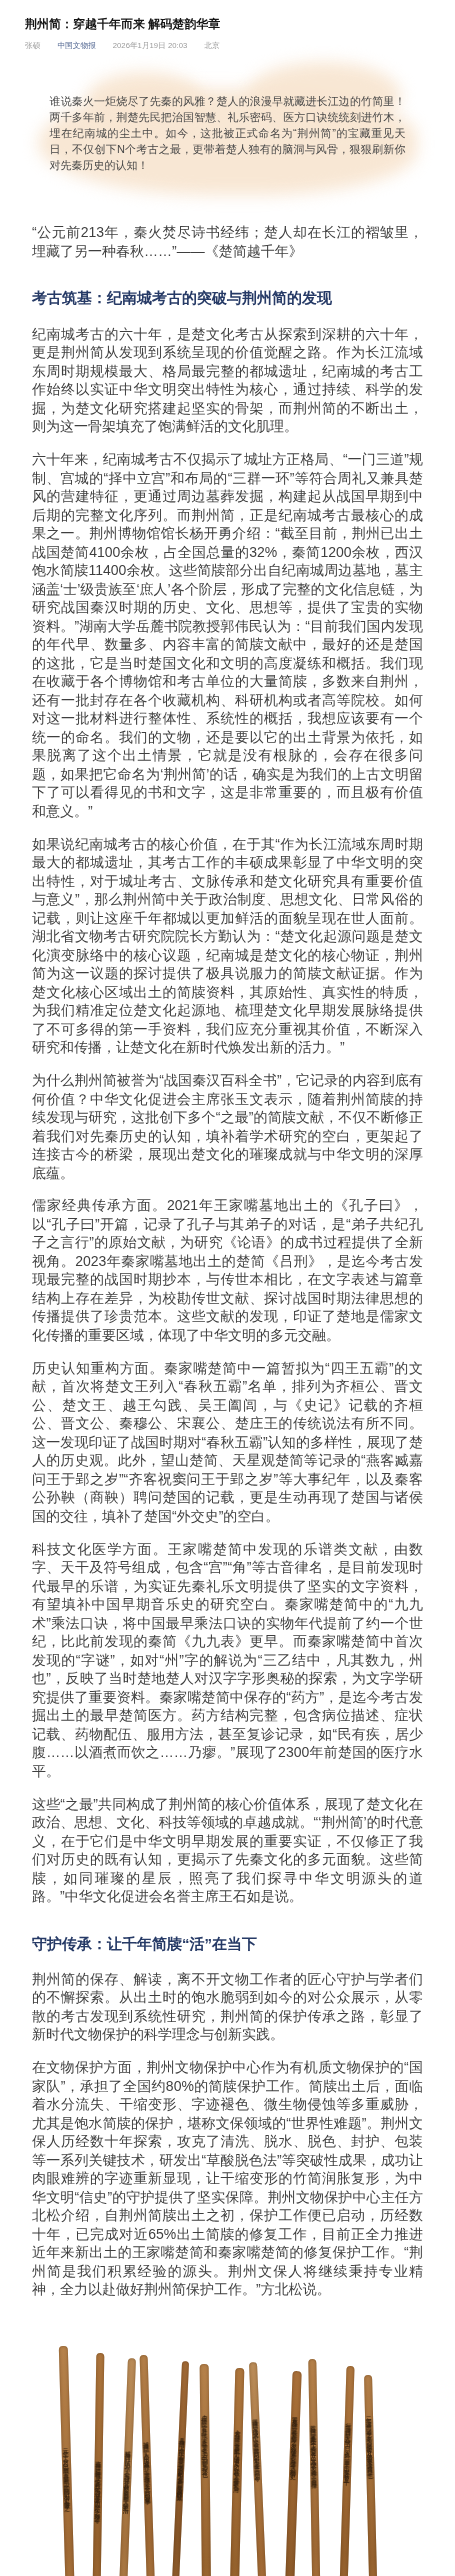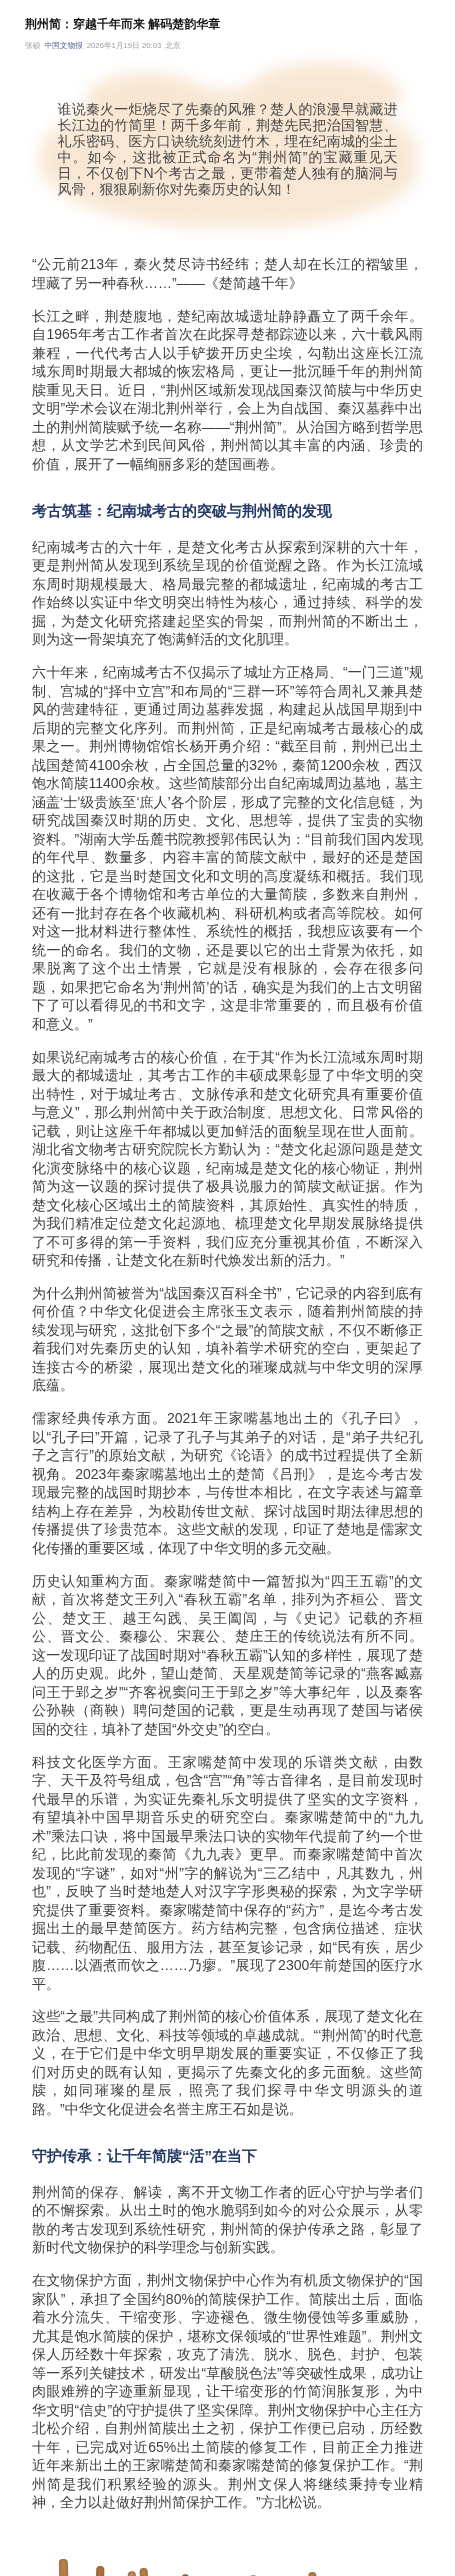--- a/index.html
+++ b/index.html
@@ -1,28 +1,28 @@
 <!DOCTYPE html>
 <html style="font-size:8.2px"><head>
 <meta charset="utf-8">
 <style>
   html,body{margin:0;padding:0;background:#ffffff;}
   body{width:455px;font-family:"Liberation Sans","DejaVu Sans",sans-serif;}
   .page{width:455px;min-height:3298px;background:#fff;overflow:hidden;}
   header{padding:15.5px 25px 0;}
   .title{margin:0;font-size:12px;line-height:1.45;font-weight:700;color:#161616;}
-  .byline{margin-top:8.2px;font-size:7.7px;color:#9b9b9b;display:flex;gap:4px;align-items:center;}
+  .byline{margin-top:8.2px;font-size:7.7px;color:#9b9b9b;display:flex;gap:17px;align-items:center;}
   .byline .source{color:#576b95;cursor:pointer;}
   
   .intro-wrap{position:relative;margin:13.4px 29px 0;padding:29px 20.6px 25px;}
   .blob{position:absolute;background:#f8e6d2;filter:blur(8.2px);opacity:.95;}
   .b1{left:9.3px;right:9.3px;top:25px;bottom:3.1px;border-radius:46% 54% 48% 52%/58% 50% 46% 54%;}
   .b2{top:-2.1px;right:25px;width:155px;height:67px;border-radius:50%;}
   .b3{top:7.2px;left:57px;width:118px;height:57px;border-radius:50%;}
-  .intro-text{position:relative;z-index:1;margin:8px;font-size:14px;line-height:16px;color:#474747;text-align:justify;}
+  .intro-text{position:relative;z-index:1;margin:0;font-size:11px;line-height:16px;color:#474747;text-align:justify;}
   
   .para{margin:14.4px 32px 0;font-size:14px;line-height:18.5px;color:#3f3f3f;text-align:justify;}
   .quote{margin-top:25px;}
   .section-heading{margin:26px 32px 0;font-size:15px;line-height:1.6;font-weight:700;color:#263a66;}
   
   .slips-figure{margin:29px 0 0;padding:0;}
   .slips-area{position:relative;width:330px;height:484px;margin:0 auto;background:#fff;}
   .slip{position:absolute;border-radius:4.1px;box-shadow:inset 0 0 2.6px rgba(62,32,4,.45), inset 0 -15.5px 10.3px rgba(70,40,10,.25);overflow:hidden;}
   .slip-glyphs{display:block;writing-mode:vertical-rl;margin:0 auto;font-size:5.7px;letter-spacing:2.6px;color:#271809;opacity:.88;filter:blur(0.2px);font-weight:700;}
   .fig-caption{text-align:left;font-size:7.7px;color:#9b9b9b;margin-top:13.4px;}
@@ -56,21 +56,20 @@
   <div class="intro-wrap">
     <div class="blob b1"></div>
     <div class="blob b2"></div>
     <div class="blob b3"></div>
     <p class="intro-text">谁说秦火一炬烧尽了先秦的风雅？楚人的浪漫早就藏进长江边的竹简里！两千多年前，荆楚先民把治国智慧、礼乐密码、医方口诀统统刻进竹木，埋在纪南城的尘土中。如今，这批被正式命名为“荆州简”的宝藏重见天日，不仅创下N个考古之最，更带着楚人独有的脑洞与风骨，狠狠刷新你对先秦历史的认知！</p>
   </div>
 
   <p class="para quote">“公元前213年，秦火焚尽诗书经纬；楚人却在长江的褶皱里，埋藏了另一种春秋……”——《楚简越千年》</p>
 
   <div id="sections">
-      <p class="para">长江之畔，荆楚腹地，楚纪南故城遗址静静矗立了两千余年。自1965年考古工作者首次在此探寻楚都踪迹以来，六十载风雨兼程，一代代考古人以手铲拨开历史尘埃，勾勒出这座长江流域东周时期最大都城的恢宏格局，更让一批沉睡千年的荆州简牍重见天日。近日，“荆州区域新发现战国秦汉简牍与中华历史文明”学术会议在湖北荆州举行，会上为自战国、秦汉墓葬中出土的荆州简牍赋予统一名称——“荆州简”。从治国方略到哲学思想，从文学艺术到民间风俗，荆州简以其丰富的内涵、珍贵的价值，展开了一幅绚丽多彩的楚国画卷。</p>
       <h2 class="section-heading">考古筑基：纪南城考古的突破与荆州简的发现</h2>
       <p class="para">纪南城考古的六十年，是楚文化考古从探索到深耕的六十年，更是荆州简从发现到系统呈现的价值觉醒之路。作为长江流域东周时期规模最大、格局最完整的都城遗址，纪南城的考古工作始终以实证中华文明突出特性为核心，通过持续、科学的发掘，为楚文化研究搭建起坚实的骨架，而荆州简的不断出土，则为这一骨架填充了饱满鲜活的文化肌理。</p>
       <p class="para">六十年来，纪南城考古不仅揭示了城址方正格局、“一门三道”规制、宫城的“择中立宫”和布局的“三群一环”等符合周礼又兼具楚风的营建特征，更通过周边墓葬发掘，构建起从战国早期到中后期的完整文化序列。而荆州简，正是纪南城考古最核心的成果之一。荆州博物馆馆长杨开勇介绍：“截至目前，荆州已出土战国楚简4100余枚，占全国总量的32%，秦简1200余枚，西汉饱水简牍11400余枚。这些简牍部分出自纪南城周边墓地，墓主涵盖‘士’级贵族至‘庶人’各个阶层，形成了完整的文化信息链，为研究战国秦汉时期的历史、文化、思想等，提供了宝贵的实物资料。”湖南大学岳麓书院教授郭伟民认为：“目前我们国内发现的年代早、数量多、内容丰富的简牍文献中，最好的还是楚国的这批，它是当时楚国文化和文明的高度凝练和概括。我们现在收藏于各个博物馆和考古单位的大量简牍，多数来自荆州，还有一批封存在各个收藏机构、科研机构或者高等院校。如何对这一批材料进行整体性、系统性的概括，我想应该要有一个统一的命名。我们的文物，还是要以它的出土背景为依托，如果脱离了这个出土情景，它就是没有根脉的，会存在很多问题，如果把它命名为‘荆州简’的话，确实是为我们的上古文明留下了可以看得见的书和文字，这是非常重要的，而且极有价值和意义。”</p>
       <p class="para">如果说纪南城考古的核心价值，在于其“作为长江流域东周时期最大的都城遗址，其考古工作的丰硕成果彰显了中华文明的突出特性，对于城址考古、文脉传承和楚文化研究具有重要价值与意义”，那么荆州简中关于政治制度、思想文化、日常风俗的记载，则让这座千年都城以更加鲜活的面貌呈现在世人面前。湖北省文物考古研究院院长方勤认为：“楚文化起源问题是楚文化演变脉络中的核心议题，纪南城是楚文化的核心物证，荆州简为这一议题的探讨提供了极具说服力的简牍文献证据。作为楚文化核心区域出土的简牍资料，其原始性、真实性的特质，为我们精准定位楚文化起源地、梳理楚文化早期发展脉络提供了不可多得的第一手资料，我们应充分重视其价值，不断深入研究和传播，让楚文化在新时代焕发出新的活力。”</p>
       <p class="para">为什么荆州简被誉为“战国秦汉百科全书”，它记录的内容到底有何价值？中华文化促进会主席张玉文表示，随着荆州简牍的持续发现与研究，这批创下多个“之最”的简牍文献，不仅不断修正着我们对先秦历史的认知，填补着学术研究的空白，更架起了连接古今的桥梁，展现出楚文化的璀璨成就与中华文明的深厚底蕴。</p>
       <p class="para">儒家经典传承方面。2021年王家嘴墓地出土的《孔子曰》，以“孔子曰”开篇，记录了孔子与其弟子的对话，是“弟子共纪孔子之言行”的原始文献，为研究《论语》的成书过程提供了全新视角。2023年秦家嘴墓地出土的楚简《吕刑》，是迄今考古发现最完整的战国时期抄本，与传世本相比，在文字表述与篇章结构上存在差异，为校勘传世文献、探讨战国时期法律思想的传播提供了珍贵范本。这些文献的发现，印证了楚地是儒家文化传播的重要区域，体现了中华文明的多元交融。</p>
       <p class="para">历史认知重构方面。秦家嘴楚简中一篇暂拟为“四王五霸”的文献，首次将楚文王列入“春秋五霸”名单，排列为齐桓公、晋文公、楚文王、越王勾践、吴王阖闾，与《史记》记载的齐桓公、晋文公、秦穆公、宋襄公、楚庄王的传统说法有所不同。这一发现印证了战国时期对“春秋五霸”认知的多样性，展现了楚人的历史观。此外，望山楚简、天星观楚简等记录的“燕客臧嘉问王于郢之岁”“齐客祝窦问王于郢之岁”等大事纪年，以及秦客公孙鞅（商鞅）聘问楚国的记载，更是生动再现了楚国与诸侯国的交往，填补了楚国“外交史”的空白。</p>
       <p class="para">科技文化医学方面。王家嘴楚简中发现的乐谱类文献，由数字、天干及符号组成，包含“宫”“角”等古音律名，是目前发现时代最早的乐谱，为实证先秦礼乐文明提供了坚实的文字资料，有望填补中国早期音乐史的研究空白。秦家嘴楚简中的“九九术”乘法口诀，将中国最早乘法口诀的实物年代提前了约一个世纪，比此前发现的秦简《九九表》更早。而秦家嘴楚简中首次发现的“字谜”，如对“州”字的解说为“三乙结中，凡其数九，州也”，反映了当时楚地楚人对汉字字形奥秘的探索，为文字学研究提供了重要资料。秦家嘴楚简中保存的“药方”，是迄今考古发掘出土的最早楚简医方。药方结构完整，包含病位描述、症状记载、药物配伍、服用方法，甚至复诊记录，如“民有疾，居少腹……以酒煮而饮之……乃瘳。”展现了2300年前楚国的医疗水平。</p>
       <p class="para">这些“之最”共同构成了荆州简的核心价值体系，展现了楚文化在政治、思想、文化、科技等领域的卓越成就。“‘荆州简’的时代意义，在于它们是中华文明早期发展的重要实证，不仅修正了我们对历史的既有认知，更揭示了先秦文化的多元面貌。这些简牍，如同璀璨的星辰，照亮了我们探寻中华文明源头的道路。”中华文化促进会名誉主席王石如是说。</p>
       <h2 class="section-heading">守护传承：让千年简牍“活”在当下</h2>

